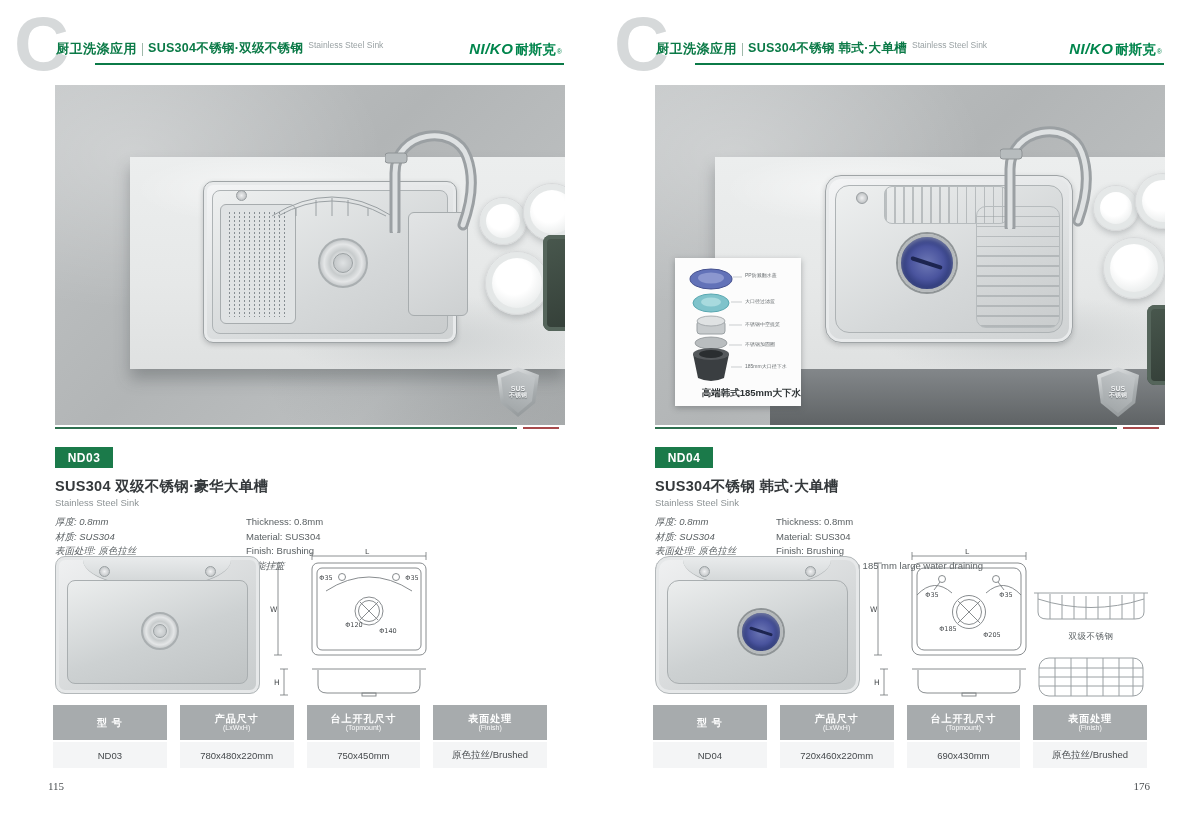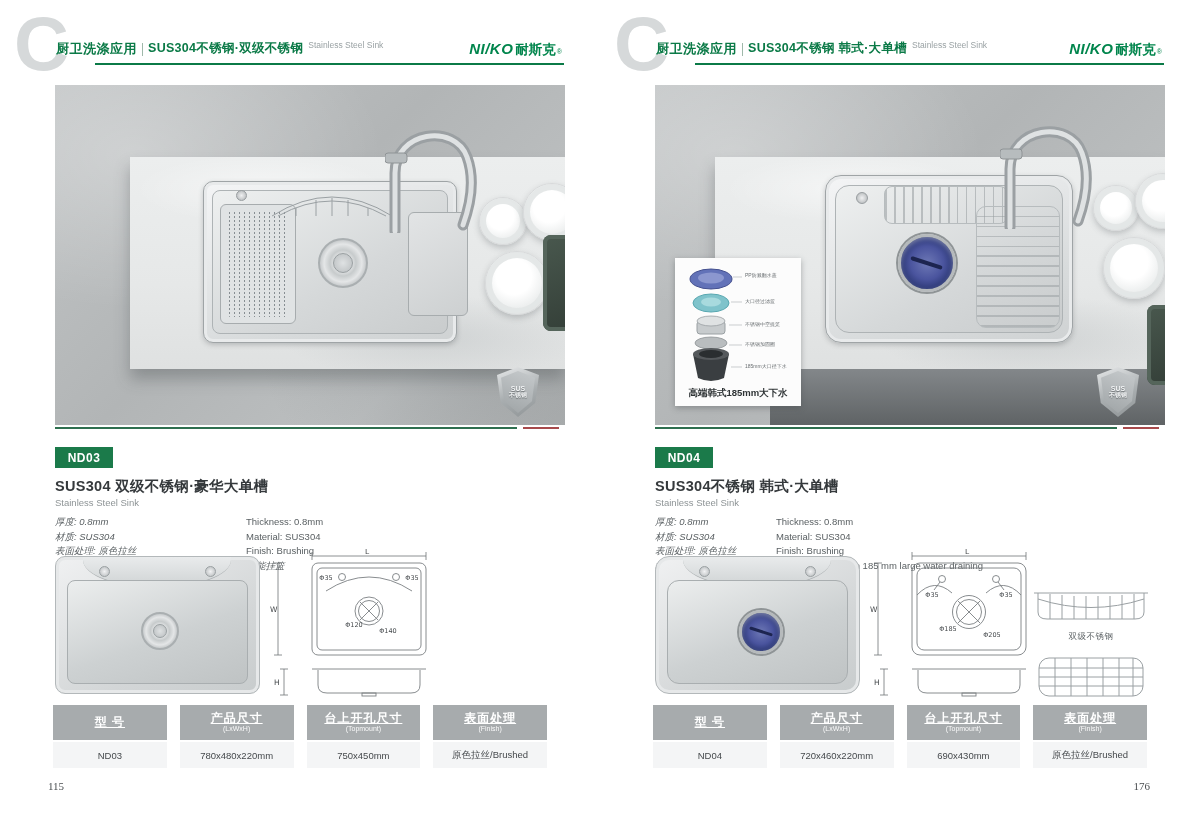--- a/index.html
+++ b/index.html
@@ -68,21 +68,21 @@
     clip-path:polygon(50% 0,100% 16%,91% 72%,50% 100%,9% 72%,0 16%);
     background:linear-gradient(160deg,#e7e9ea,#a8adaf 55%,#8f9496);display:flex;align-items:center;justify-content:center;}
   .shield-in{width:34px;height:42px;clip-path:polygon(50% 0,100% 16%,91% 72%,50% 100%,9% 72%,0 16%);
     background:linear-gradient(200deg,#c6cacc,#9ea3a5);display:flex;flex-direction:column;align-items:center;justify-content:center;}
   .shield-t1{font-size:7px;font-weight:700;color:#f2f4f5;text-shadow:0 1px 1px rgba(60,64,66,.6);line-height:1.1;}
   .shield-t2{font-size:6px;font-weight:700;color:#eef0f1;text-shadow:0 1px 1px rgba(60,64,66,.6);line-height:1.2;}
 
   
   .inset-card{position:absolute;left:20px;top:173px;width:126px;height:148px;background:#fcfcfc;
     box-shadow:0 2px 6px rgba(70,75,78,.4);}
-  .inset-caption{position:absolute;left:0;right:0;bottom:6px;text-align:center;font-size:9.5px;font-weight:800;color:#2e3335;}
+  .inset-caption{position:absolute;left:0;right:0;bottom:6px;text-align:right;font-size:9.5px;font-weight:800;color:#2e3335;}
   .inset-label{position:absolute;left:70px;width:54px;font-size:5px;color:#6b7073;line-height:1.25;}
 
   
   .rule2-green{position:absolute;left:55px;top:427px;width:462px;height:2px;background:#2e6f4f;}
   .rule2-red{position:absolute;left:523px;top:427px;width:36px;height:2px;background:#a84a4c;}
   .model-badge{position:absolute;left:55px;top:447px;width:58px;height:21px;background:#1b7a4a;color:#fff;
     font-size:12px;font-weight:700;display:flex;align-items:center;justify-content:center;letter-spacing:.5px;}
   .prod-title{position:absolute;left:55px;top:477px;font-size:14.5px;font-weight:800;color:#35393c;letter-spacing:.3px;}
   .prod-sub{position:absolute;left:55px;top:497px;font-size:9.5px;color:#8e9496;}
   .specs{position:absolute;top:515px;font-size:9.5px;color:#5a6063;line-height:1.55;white-space:nowrap;}
@@ -112,21 +112,21 @@
     justify-content:center;font-size:10px;font-weight:700;margin:4px 0;line-height:1;}
   .plus-icon:before{content:"+";}
   .acc-caption{font-size:8.5px;color:#5a6063;margin-top:5px;letter-spacing:.5px;}
   .wire{stroke:#9aa0a3;fill:none;stroke-width:1;}
 
   
   .spec-table{position:absolute;left:53px;top:705px;width:494px;}
   .st-head,.st-row{display:flex;gap:13px;}
   .st-hcell{flex:1;background:#a7abad;color:#fff;text-align:center;height:35px;display:flex;
     flex-direction:column;align-items:center;justify-content:center;line-height:1.15;}
-  .st-hcell .cn{font-size:12px;font-weight:700;letter-spacing:1px;text-decoration:underline;}
+  .st-hcell .cn{font-size:10px;font-weight:700;letter-spacing:1px;}
   .st-hcell .en{font-size:7px;font-weight:400;opacity:.95;}
   .st-row{margin-top:2px;}
   .st-cell{flex:1;background:#f4f5f6;color:#45494c;font-size:9.5px;text-align:center;height:26px;
     display:flex;align-items:center;justify-content:center;}
   .page-num{position:absolute;bottom:28px;font-size:11px;color:#4a4e51;font-family:Liberation Serif, serif;}
   .p0 .page-num{left:48px;} .p1 .page-num{right:50px;}
 </style>
 </head>
 <body>
 

